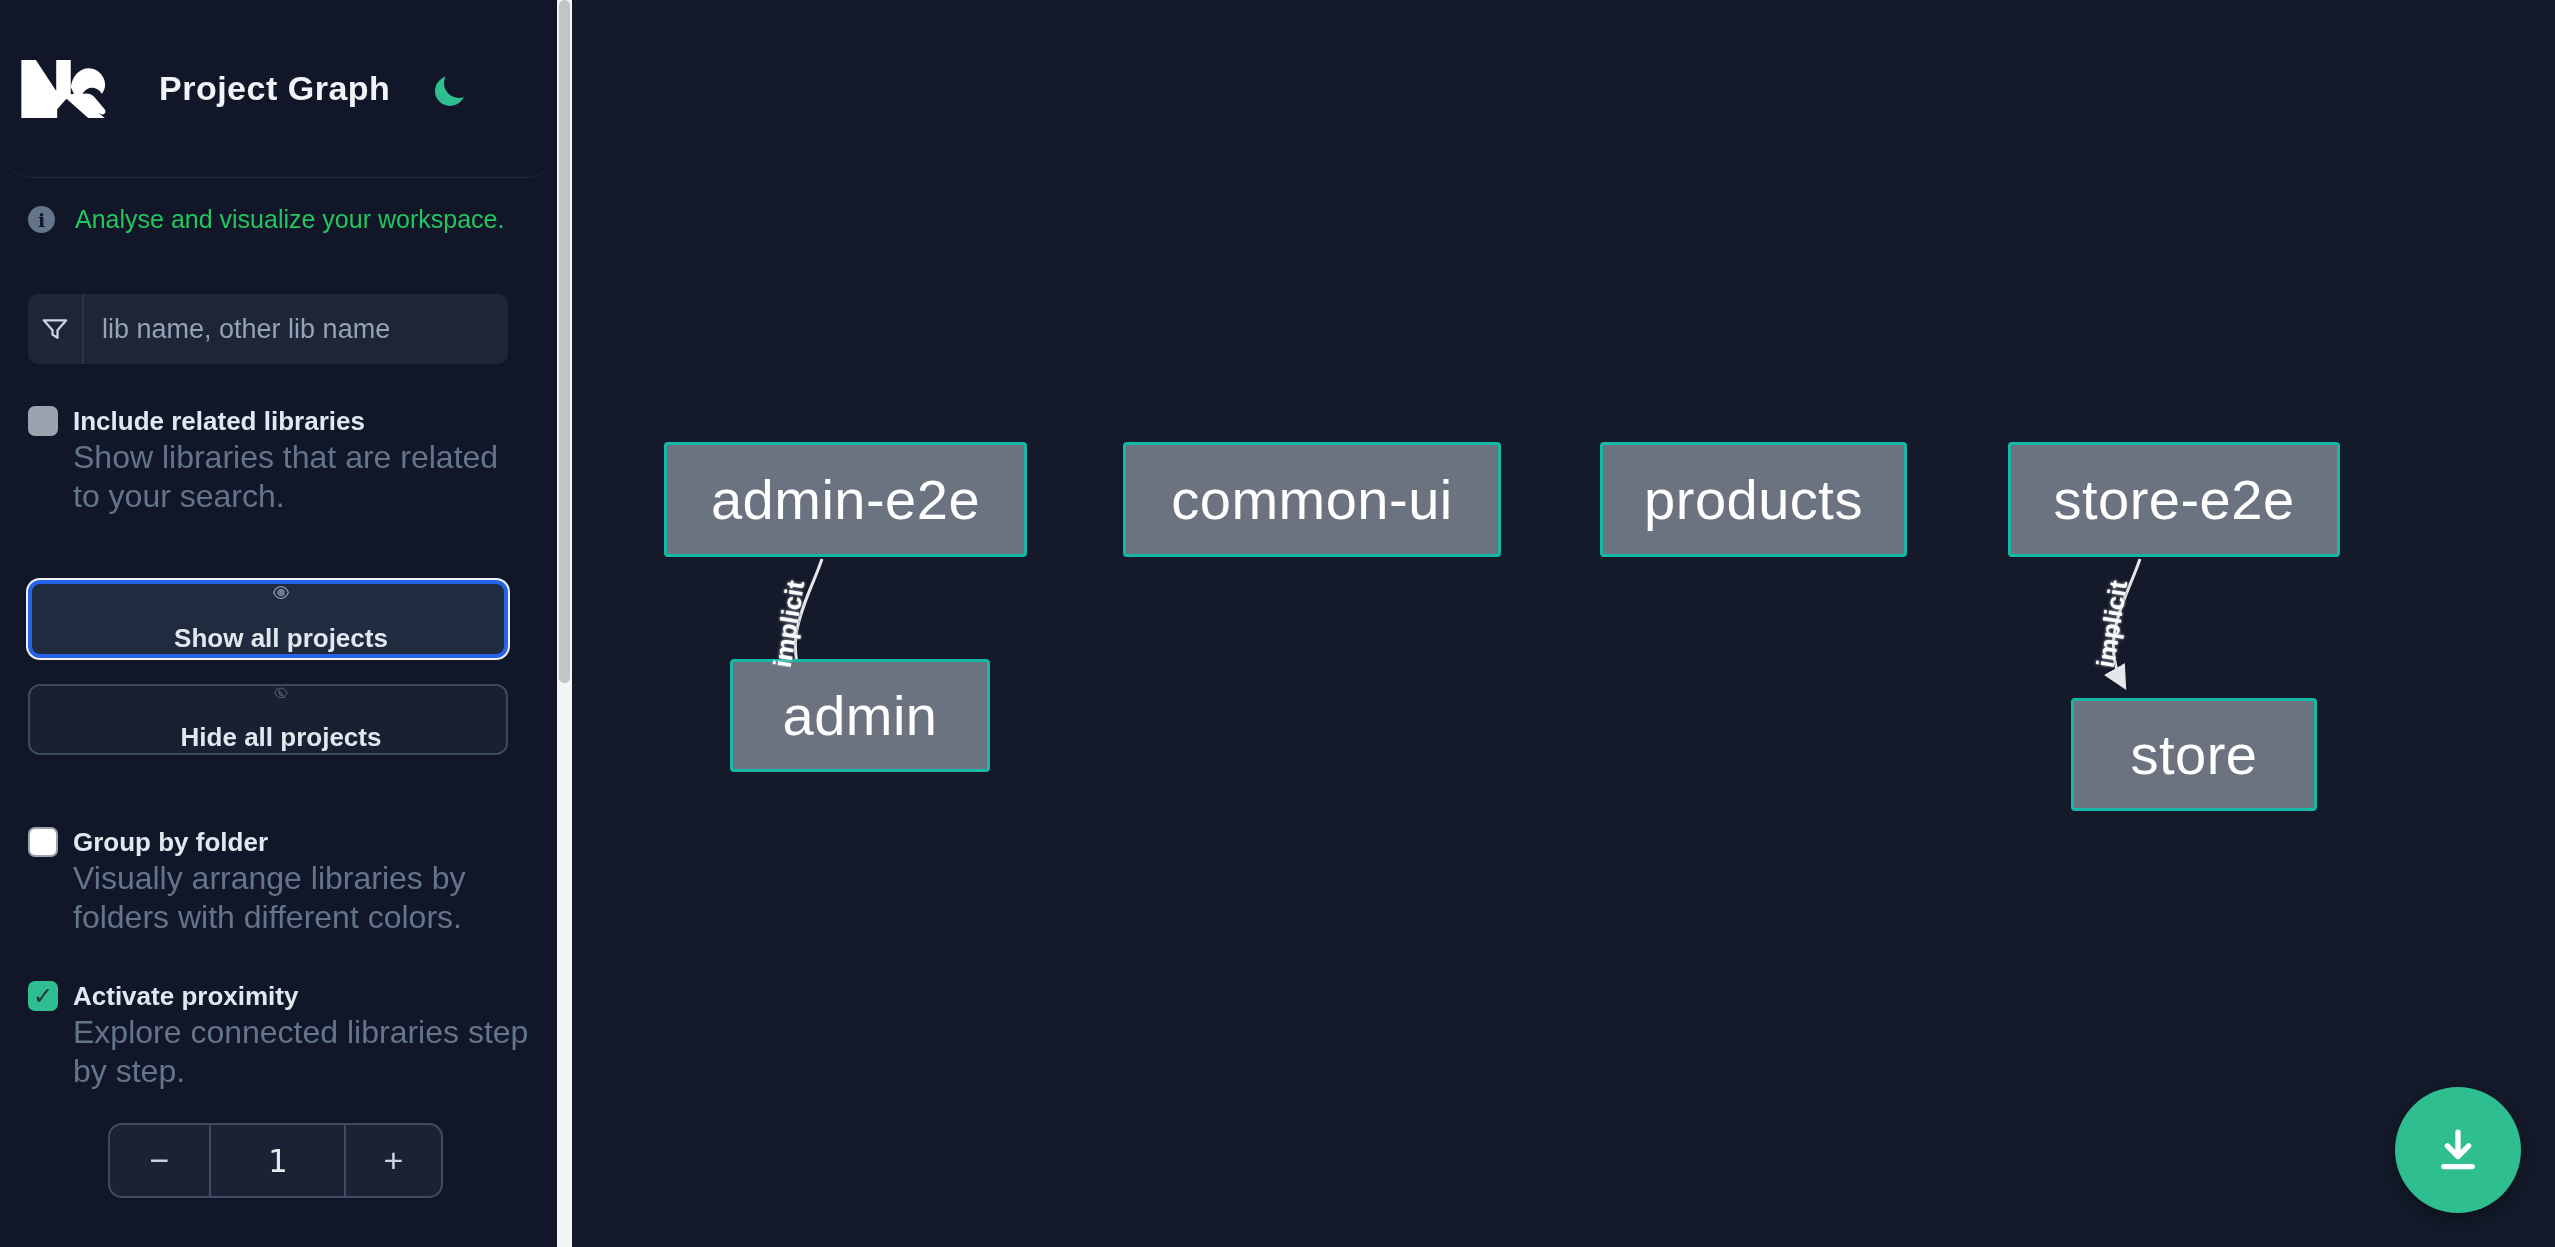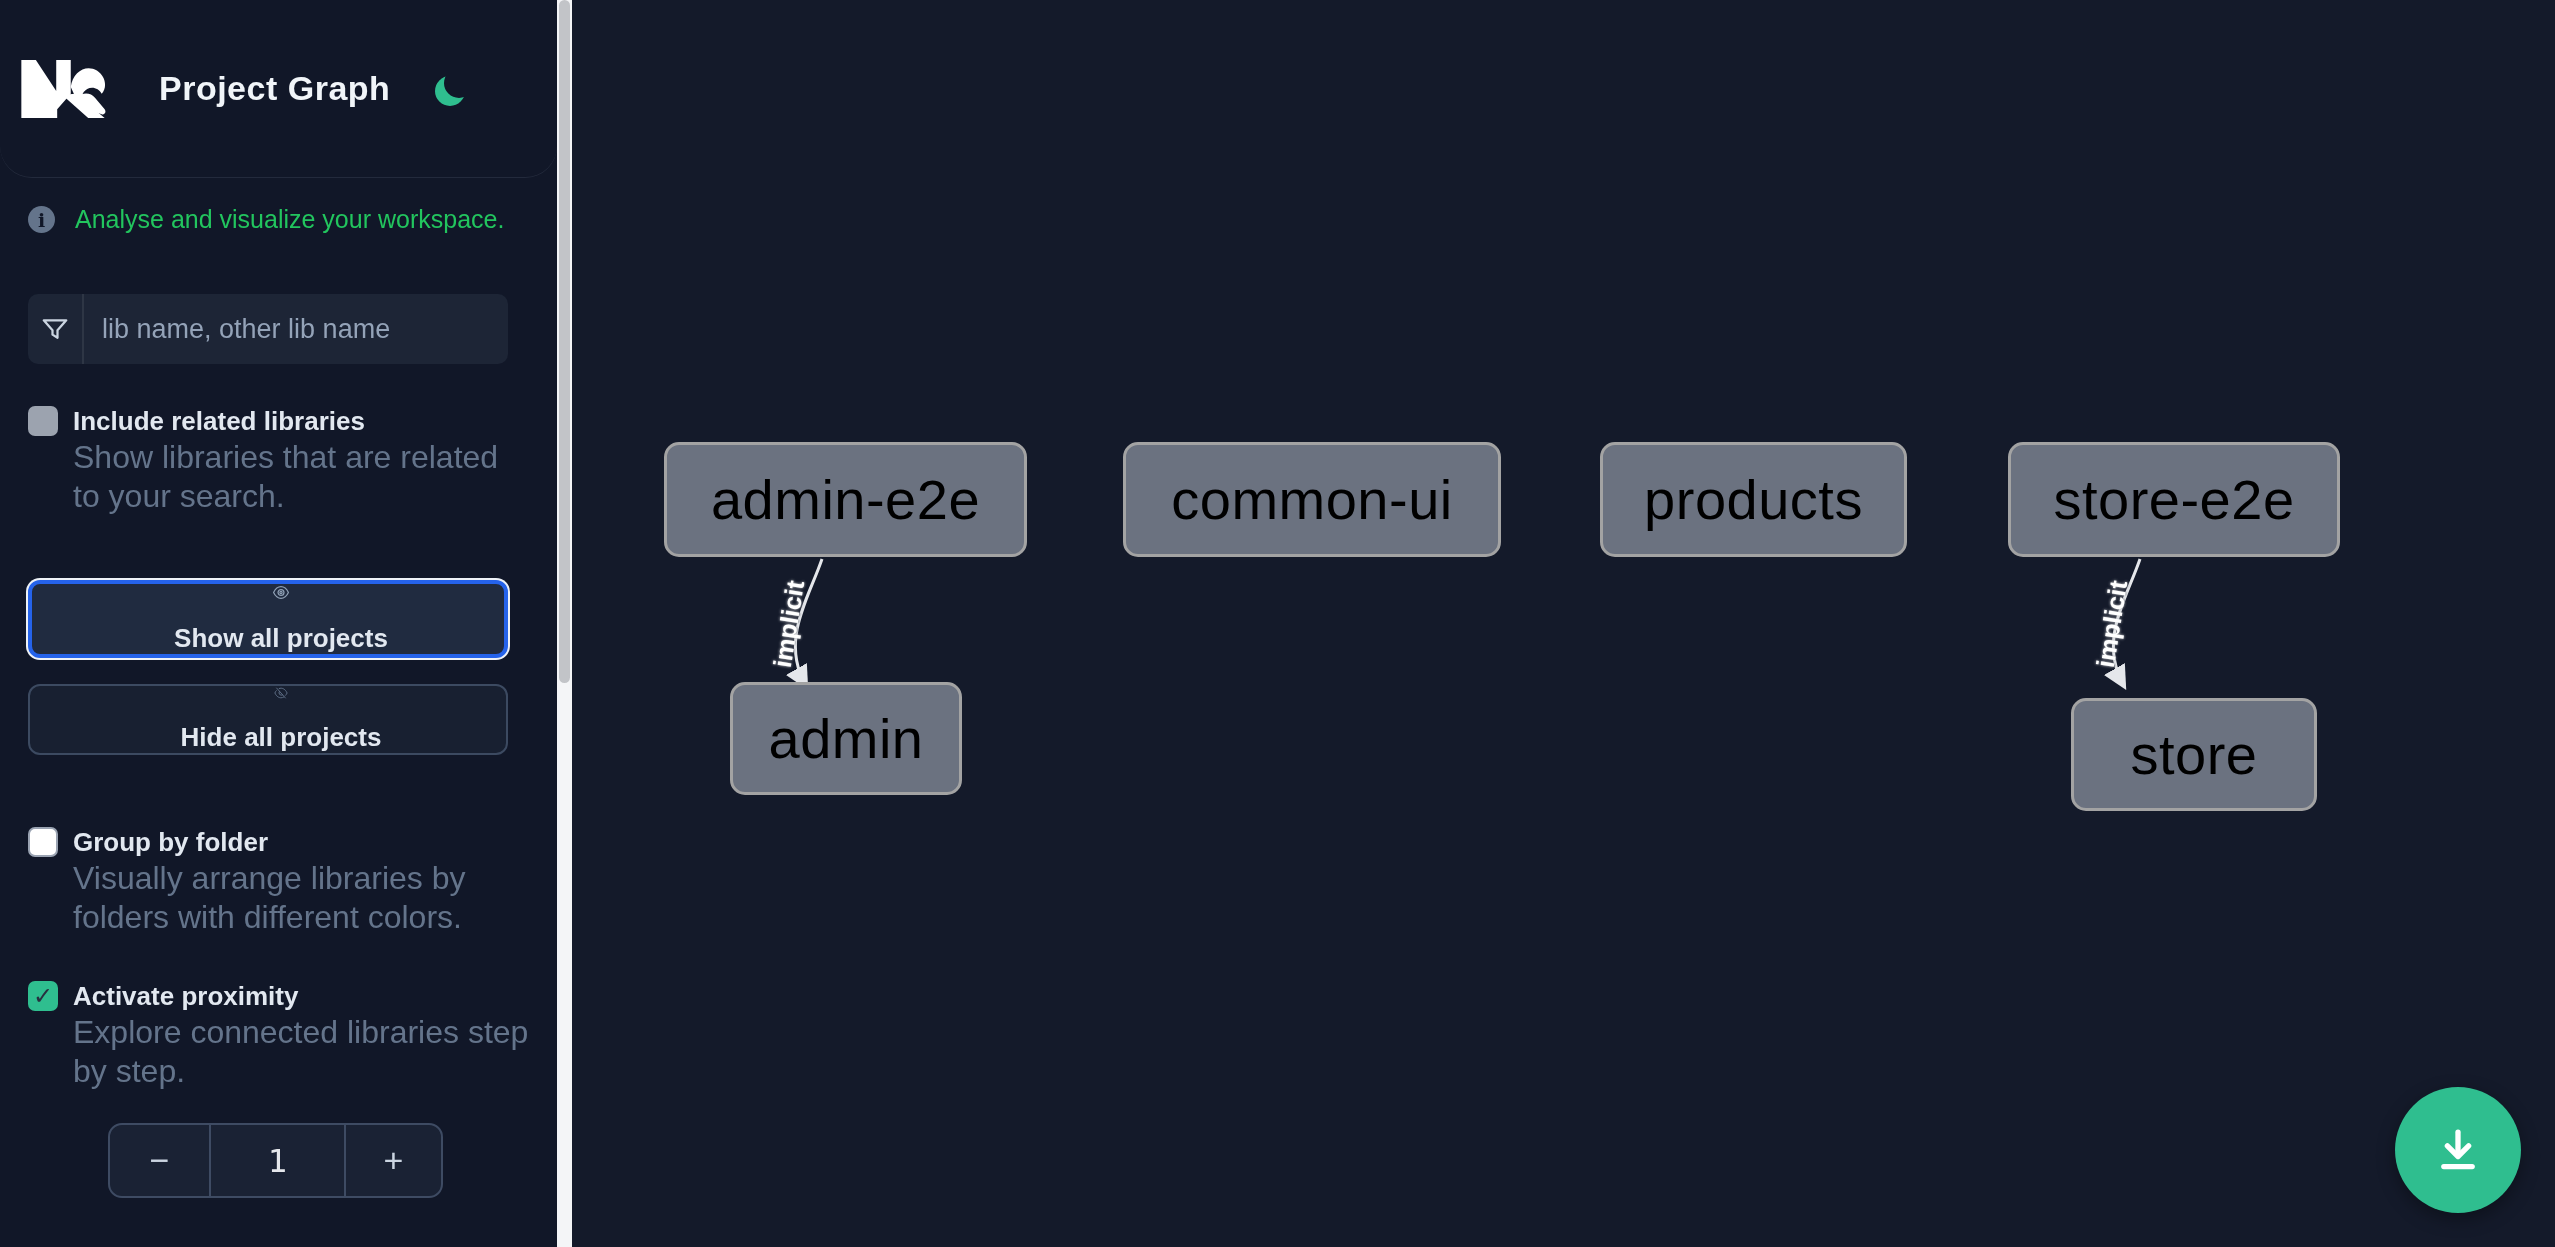--- a/index.html
+++ b/index.html
@@ -134,23 +134,23 @@
   }
 
   
   .canvas {
     position: absolute; left: 572px; top: 0; right: 0; bottom: 0;
     background: #141a2a; z-index: 1;
   }
   .edges-svg { position: absolute; left: 0; top: 0; width: 2555px; height: 1247px; z-index: 1; pointer-events: none; }
   .graph-node {
     position: absolute; z-index: 2;
-    background: #6b7280; border: 3px solid #a3a3a3; border-radius: 15px;
+    background: #6b7280; border: 3px solid #14b8a6; border-radius: 4px;
     display: flex; align-items: center; justify-content: center;
-    color: #000000; font-size: 56px; letter-spacing: 0.5px;
+    color: #ffffff; font-size: 56px; letter-spacing: 0.5px;
     cursor: pointer; white-space: nowrap;
   }
   .edge-label {
     position: absolute; z-index: 3;
     color: #ffffff; font-size: 25px; font-weight: 600;
     text-shadow: 0 0 3px rgba(255,255,255,0.85), 0 1px 2px rgba(20,26,42,0.6);
     transform: translate(-50%, -50%) rotate(-81deg);
     pointer-events: none; white-space: nowrap;
   }
 
@@ -258,21 +258,21 @@
     </marker>
   </defs>
   <path d="M822,559 C808,600 780,640 806,686" fill="none" stroke="#e5e7eb" stroke-width="3" marker-end="url(#arrow)"></path>
   <path d="M2140,559 C2126,600 2098,640 2124,686" fill="none" stroke="#e5e7eb" stroke-width="3" marker-end="url(#arrow)"></path>
 </svg>
 
 <div class="graph-node" style="left:664px; top:442px; width:363px; height:115px;">admin-e2e</div>
 <div class="graph-node" style="left:1123px; top:442px; width:378px; height:115px;">common-ui</div>
 <div class="graph-node" style="left:1600px; top:442px; width:307px; height:115px;">products</div>
 <div class="graph-node" style="left:2008px; top:442px; width:332px; height:115px;">store-e2e</div>
-<div class="graph-node" style="left:730px; top:682px; width:232px; height:113px;">admin</div>
+<div class="graph-node" style="left:730px; top:659px; width:260px; height:113px;">admin</div>
 <div class="graph-node" style="left:2071px; top:698px; width:246px; height:113px;">store</div>
 
 <span class="edge-label" style="left:789px; top:624px;">implicit</span>
 <span class="edge-label" style="left:2112px; top:624px;">implicit</span>
 
 <button class="fab">
   <svg width="52" height="52" viewBox="0 0 44 44" fill="none" stroke="#ffffff" stroke-width="4.5" stroke-linecap="round" stroke-linejoin="round">
     <path d="M22 7 V26"></path>
     <path d="M13 18.5 L22 27.5 L31 18.5"></path>
     <path d="M10 36 H34"></path>

